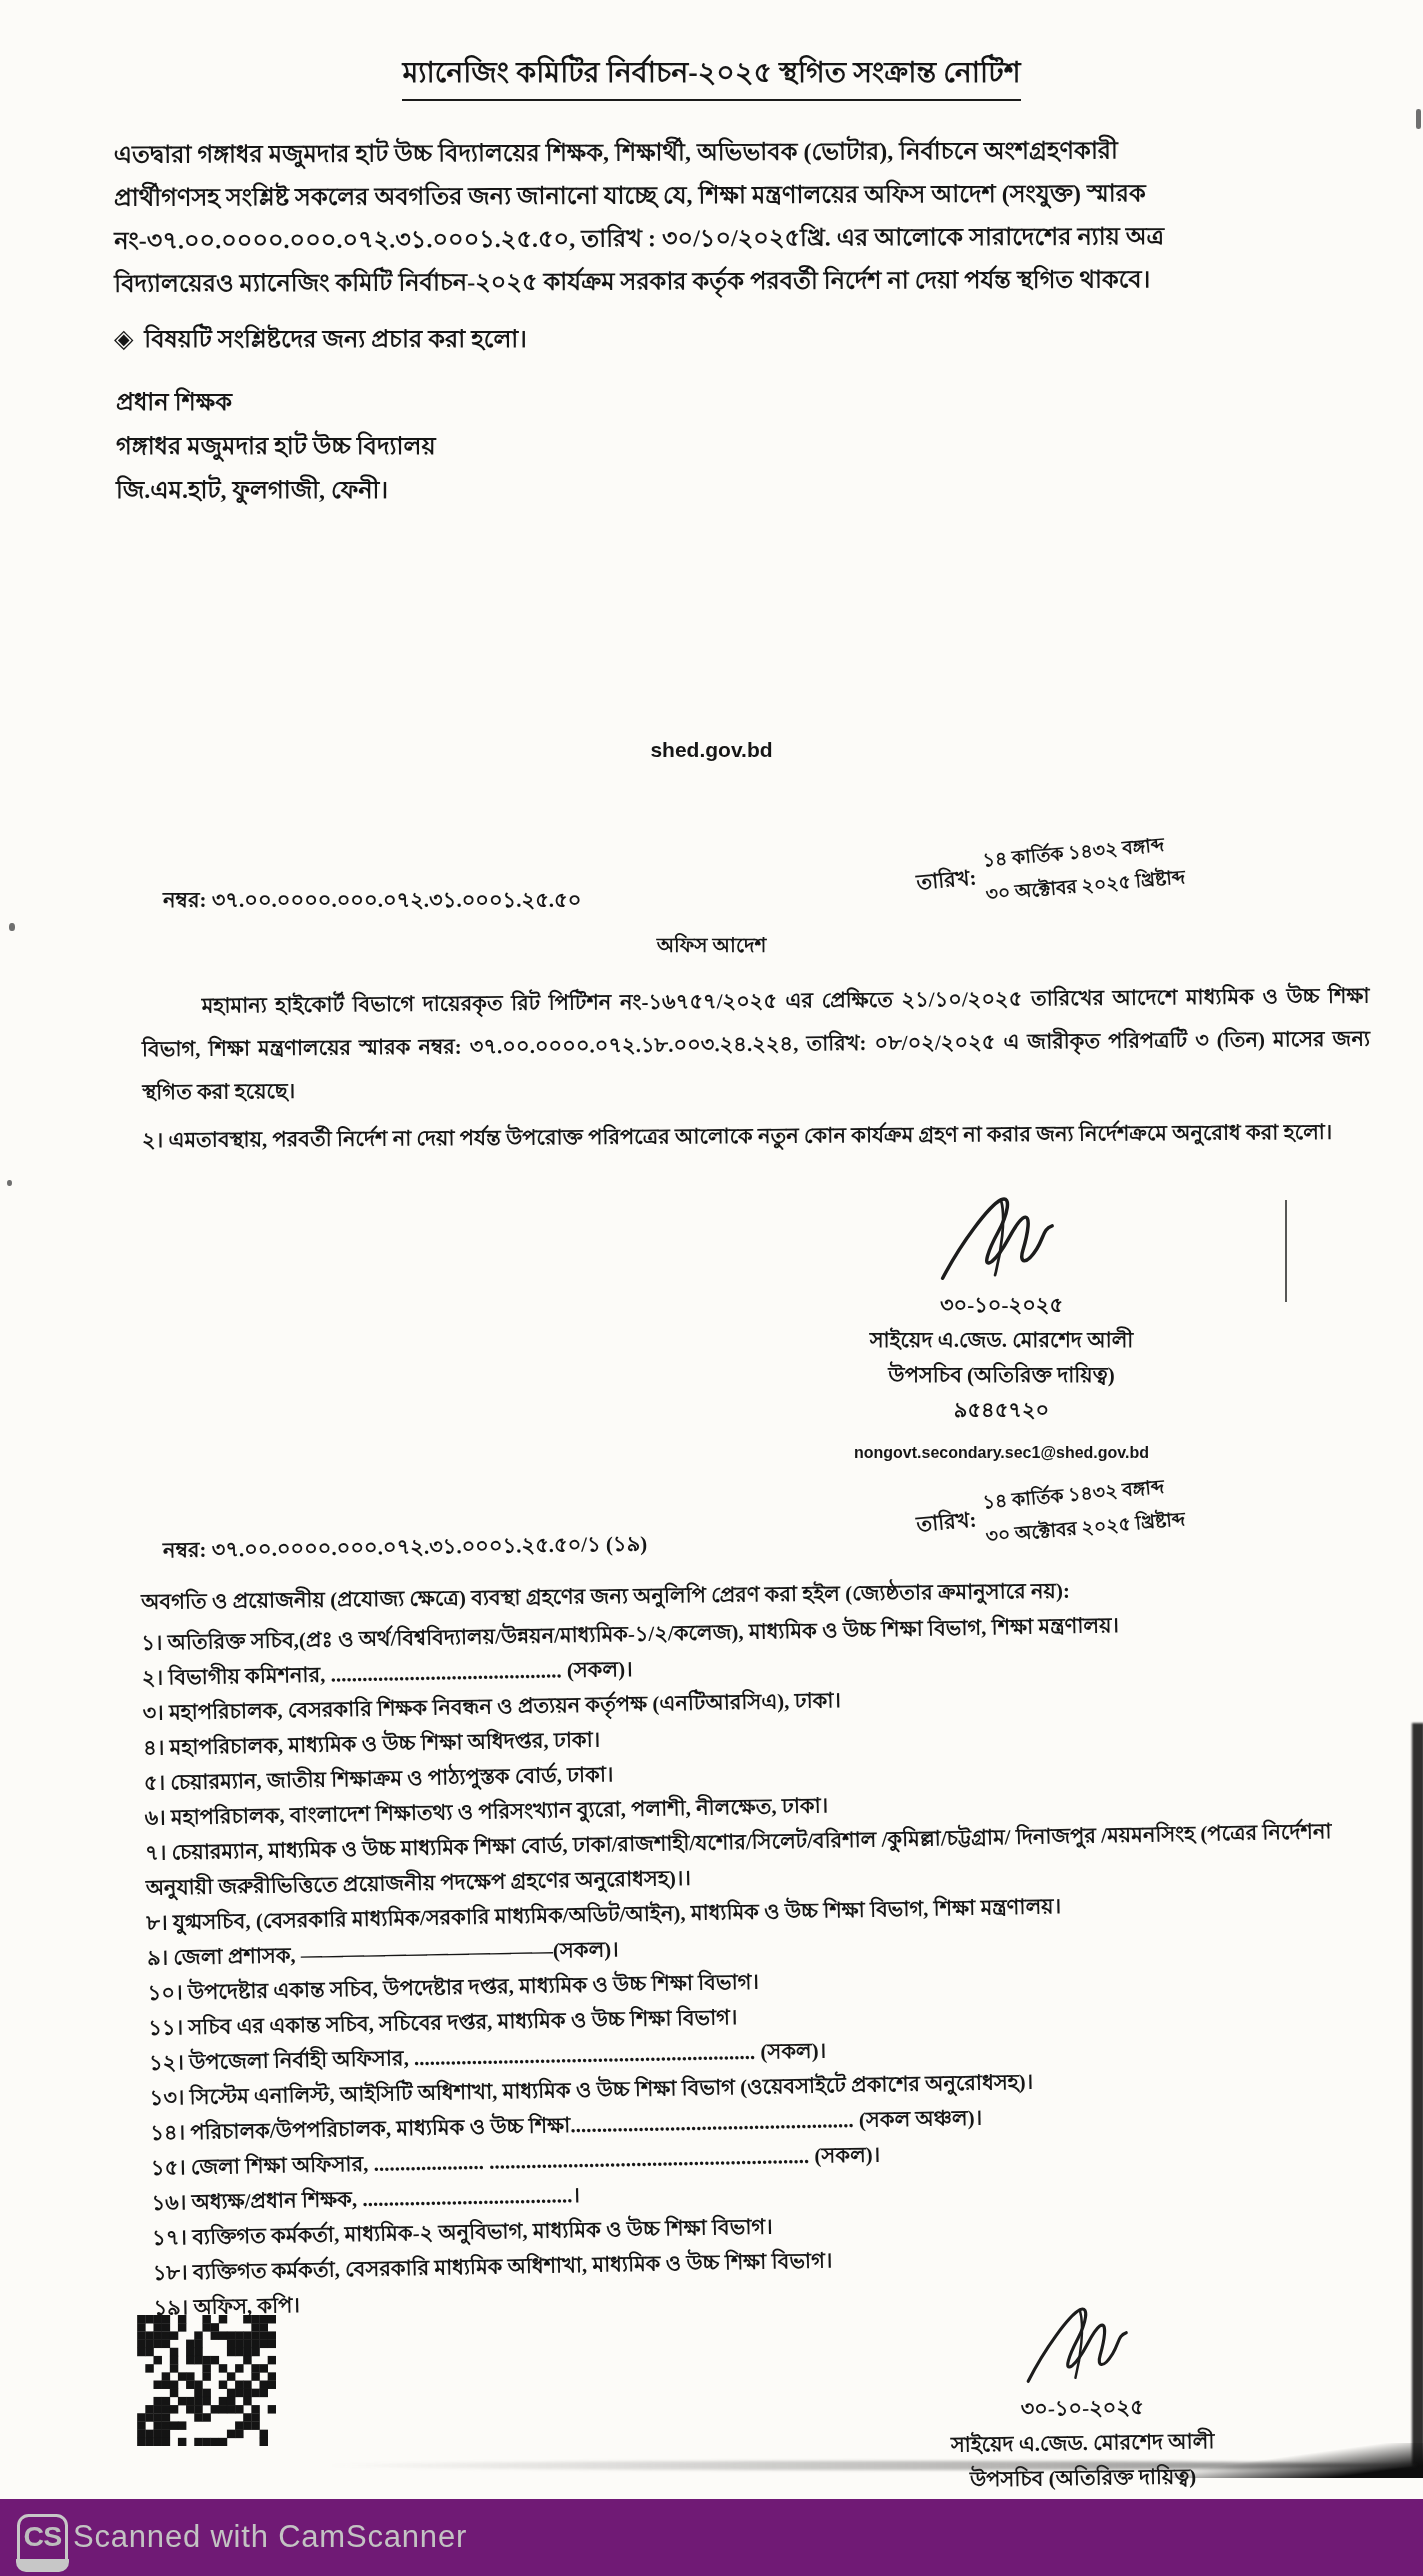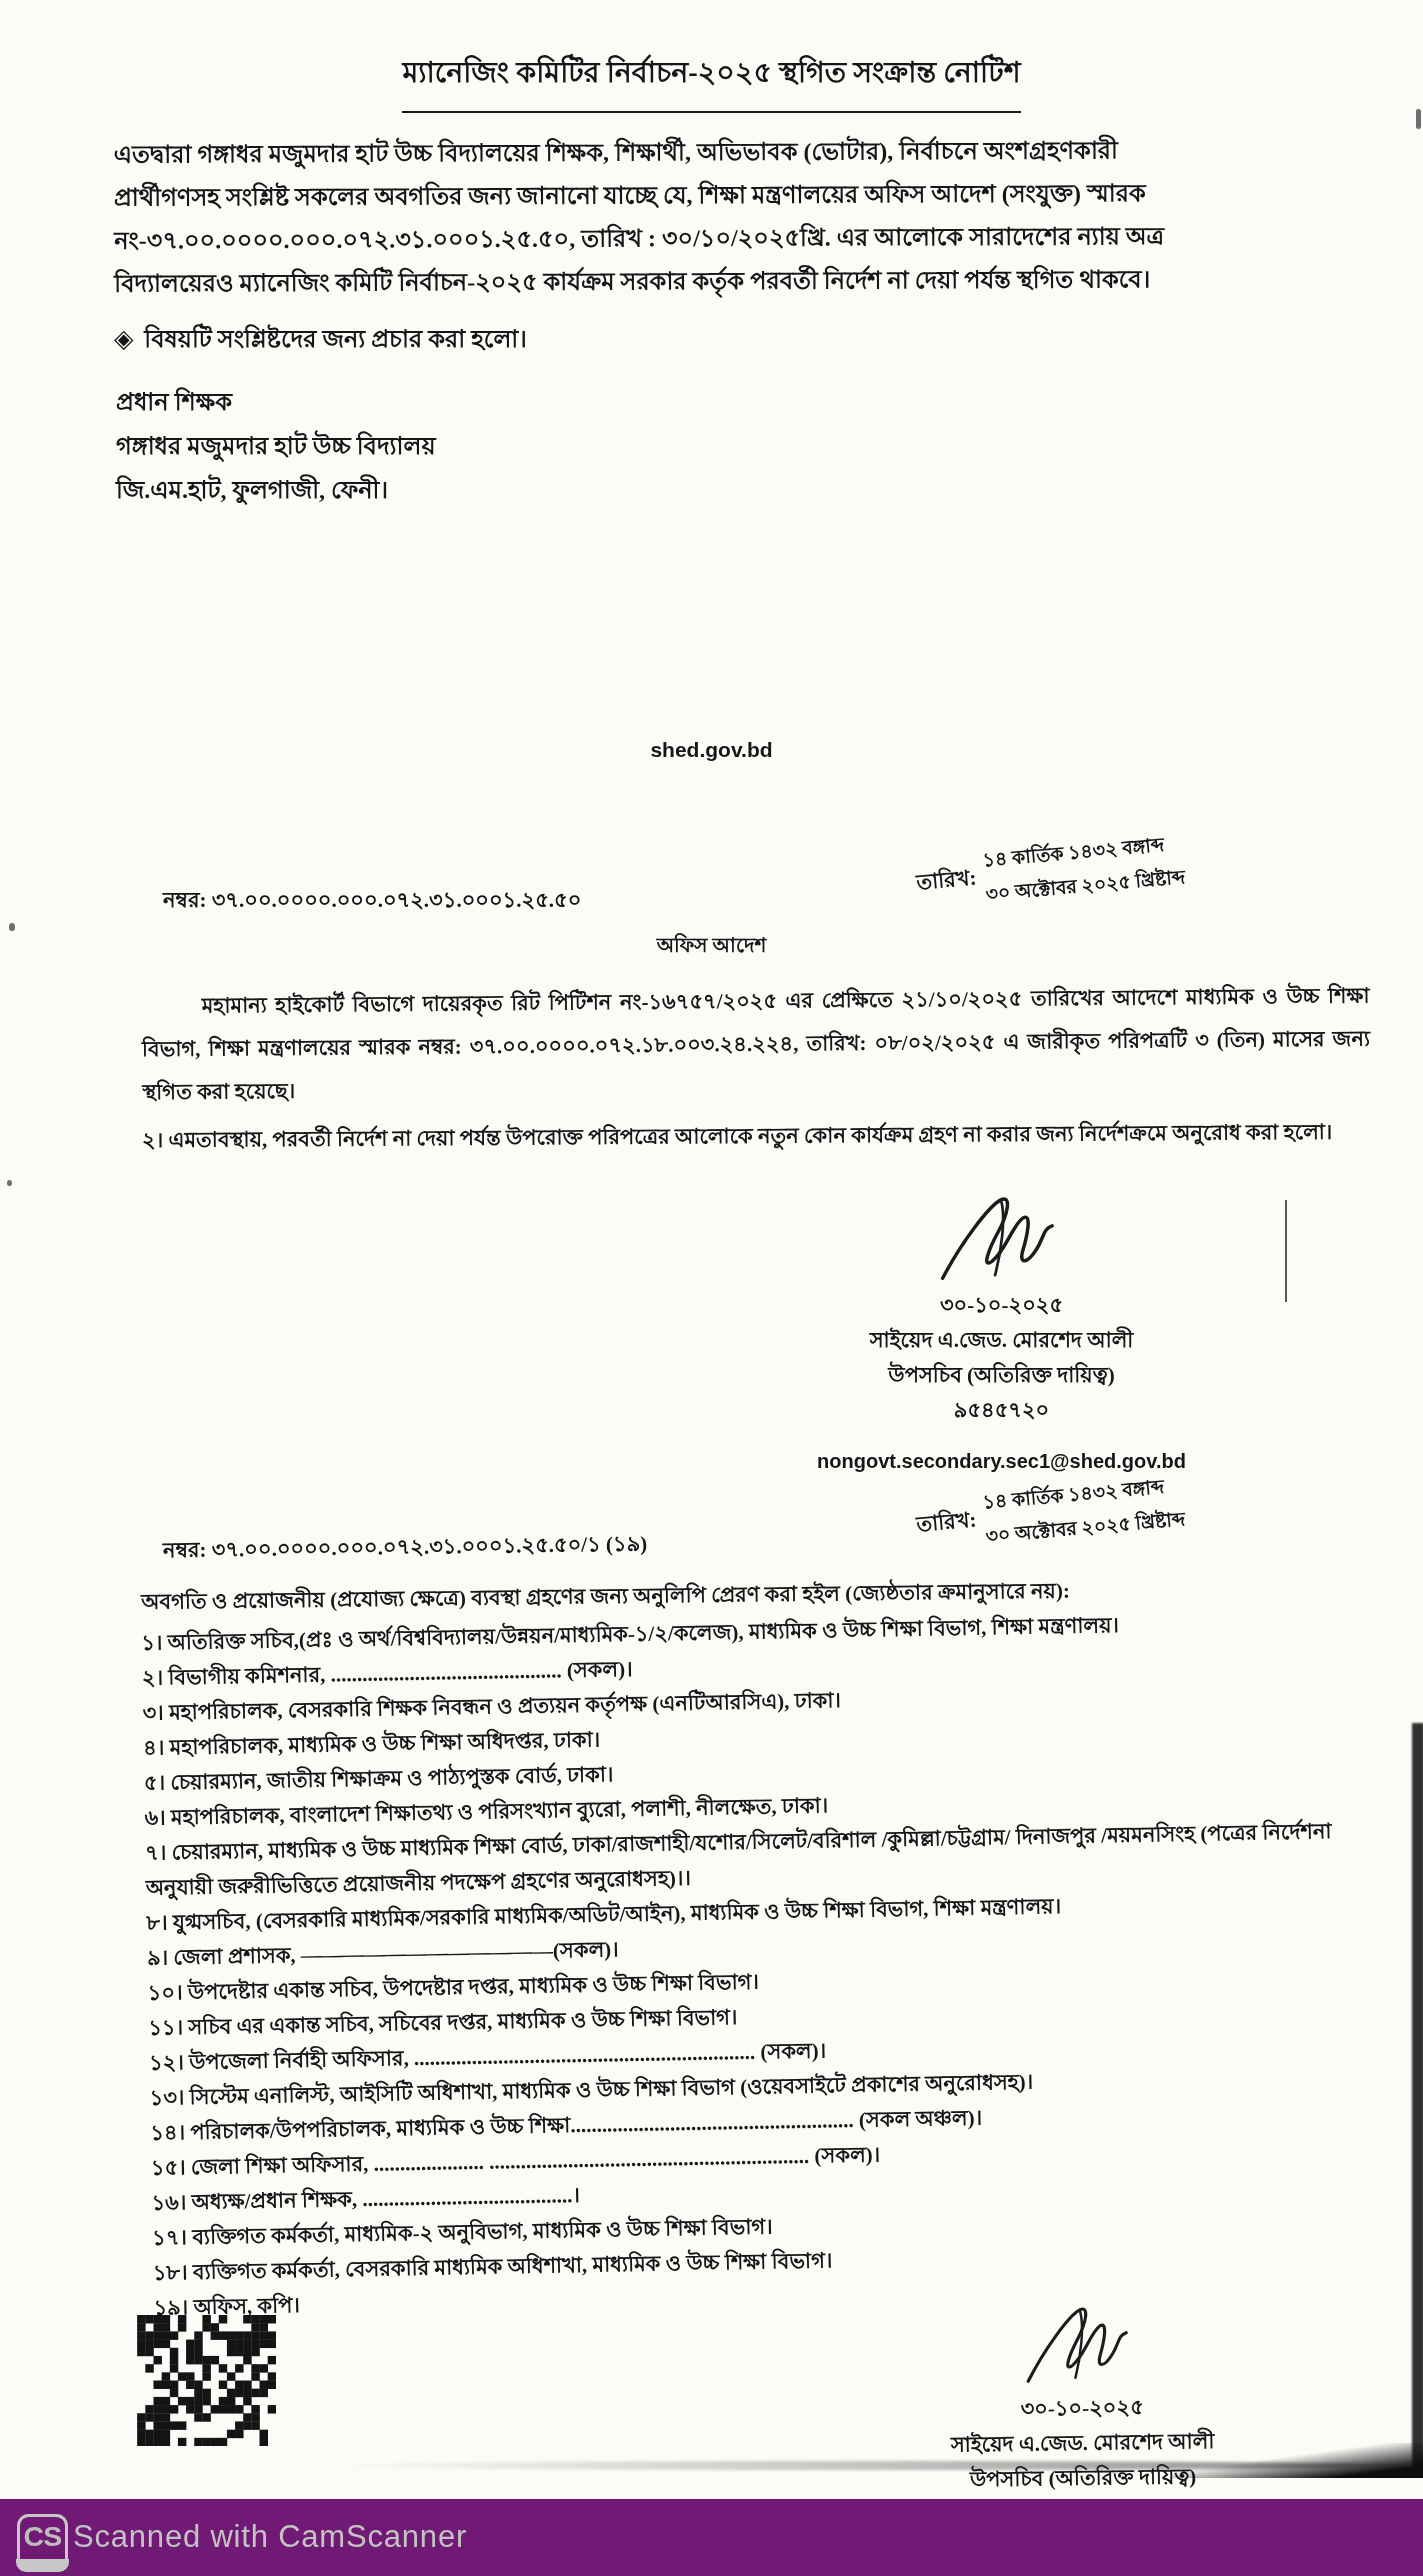--- a/index.html
+++ b/index.html
@@ -5,21 +5,21 @@
   html,body{margin:0;padding:0;background:#e8e8e8;}
   .page{
     position:relative;width:1423px;height:2576px;margin:0 auto;
     background:#fcfbf8;overflow:hidden;color:#161616;
     font-family:"Liberation Serif","DejaVu Serif",serif;
   }
   .bn{font-weight:700;}
   .latin{font-family:"Liberation Sans","DejaVu Sans",sans-serif;}
 
   .notice-title{position:absolute;top:51px;left:0;right:0;text-align:center;font-size:28.5px;}
-  .notice-title span{border-bottom:2.3px solid #1b1b1b;padding-bottom:23px;}
+  .notice-title span{border-bottom:2.3px solid #1b1b1b;padding-bottom:11px;}
 
   .intro{position:absolute;left:114px;top:131px;width:1232px;font-size:24px;line-height:43px;transform:rotate(-0.25deg);}
   .intro .line{white-space:nowrap;}
   .publicity{position:absolute;left:114px;top:320px;font-size:24px;white-space:nowrap;}
   .publicity .bullet{font-size:25.4px;margin-right:10.8px;}
 
   .school-sign{position:absolute;left:116px;top:380px;font-size:24px;line-height:44px;}
 
   .gov-header{position:absolute;left:0;right:0;top:579px;text-align:center;font-size:21px;line-height:35px;}
   .website{position:absolute;left:0;right:0;top:738px;text-align:center;font-size:21px;font-weight:700;}
@@ -37,21 +37,21 @@
   .order-heading{position:absolute;left:0;right:0;top:930px;text-align:center;font-size:20px;font-weight:700;}
 
   .para{position:absolute;left:142px;width:1228px;font-size:21px;font-weight:700;line-height:43px;text-align:justify;}
   .para-1{top:980px;text-indent:60px;transform:rotate(-0.5deg);}
   .para-2{top:1115px;transform:rotate(-0.4deg);}
 
   .sign-block{position:absolute;text-align:center;font-size:21px;font-weight:700;line-height:35px;}
   .sign-1{left:755px;top:1195px;width:493px;}
   .sign-2{left:882px;top:2304px;width:400px;transform:rotate(-0.8deg);}
   .sign-block svg{display:block;margin:0 auto 1.5px auto;}
-  .sign-email{width:400px;margin:16px auto;word-break:break-all;font-size:20px;line-height:34px;}
+  .sign-email{width:400px;margin:8px auto;word-break:break-all;font-size:16px;line-height:34px;}
 
   .dist-header{position:absolute;left:141px;top:1586px;font-size:21px;font-weight:700;white-space:nowrap;transform:rotate(-0.7deg);transform-origin:left top;}
   .dist-list{position:absolute;left:141px;top:1626px;width:1232px;font-size:21px;font-weight:700;line-height:35px;transform:rotate(-1.05deg);transform-origin:left top;}
   .dist-list .item{margin:0;}
 
   .qr{position:absolute;left:137px;top:2315px;width:139px;height:131px;}
   .qr svg{display:block;}
 
   
   .edge-right{position:absolute;left:1412px;top:1723px;width:11.6px;height:753px;background:#1f1f1f;filter:blur(0.8px);opacity:.92;}

